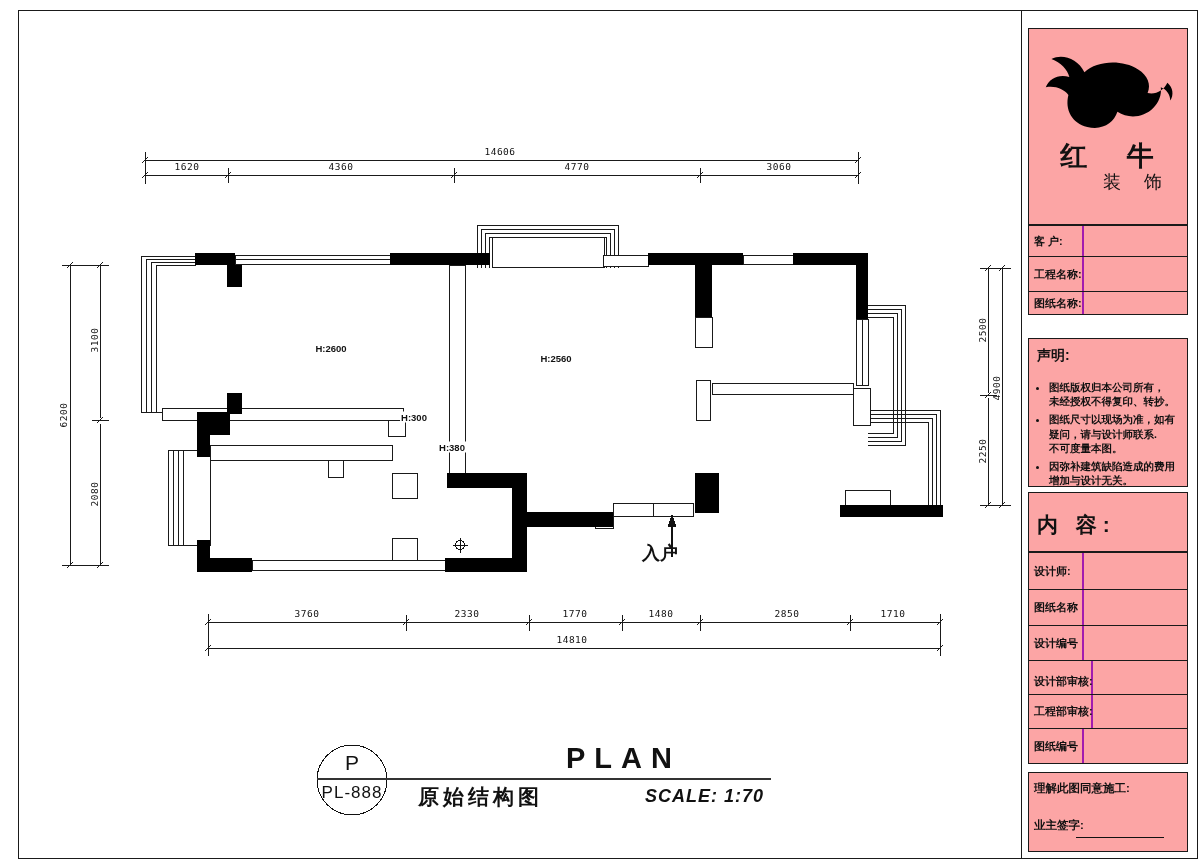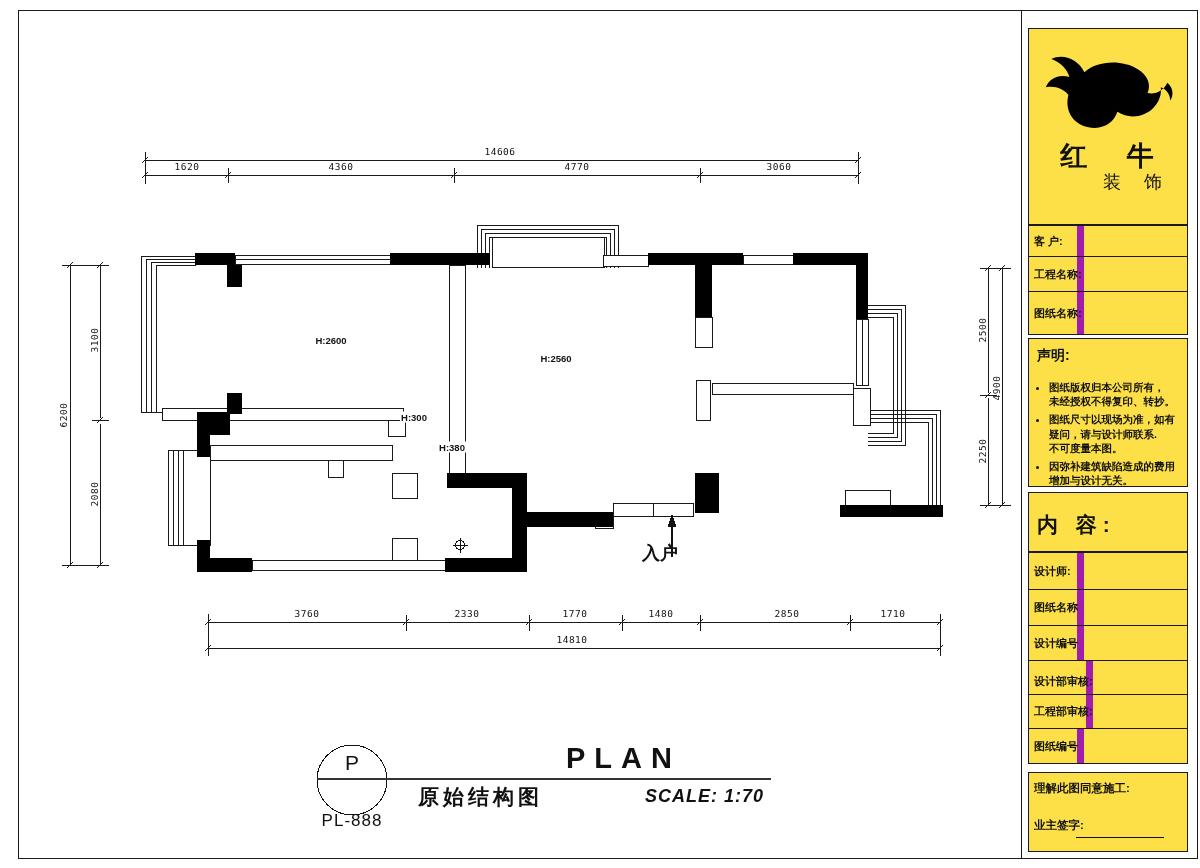--- a/index.html
+++ b/index.html
@@ -10,33 +10,33 @@
   
   .dim{position:absolute;font-size:9.5px;letter-spacing:.5px;white-space:nowrap;
        transform:translate(-50%,-100%);font-family:"DejaVu Sans Mono","Liberation Mono",monospace;}
   .vdim{position:absolute;font-size:9.5px;letter-spacing:.5px;white-space:nowrap;
         transform:translate(-50%,-50%) rotate(-90deg);font-family:"DejaVu Sans Mono","Liberation Mono",monospace;}
   .room{position:absolute;font-size:9.5px;font-weight:bold;white-space:nowrap;
         transform:translate(-50%,-50%);background:#fff;padding:0 1px;}
   .entry{position:absolute;font-size:18px;font-weight:bold;transform:translate(-50%,0);}
   
   .tb-p{position:absolute;font-size:21px;transform:translate(-50%,-50%);}
-  .tb-code{position:absolute;font-size:17px;transform:translate(-50%,-50%);letter-spacing:1px;margin-top:28px;}
+  .tb-code{position:absolute;font-size:17px;transform:translate(-50%,-50%);letter-spacing:1px;}
   .tb-cn{position:absolute;font-size:21px;letter-spacing:4px;font-weight:bold;}
   .tb-en{position:absolute;font-size:29px;font-weight:bold;letter-spacing:9px;}
   .tb-scale{position:absolute;font-size:18px;font-style:italic;font-weight:bold;letter-spacing:1px;}
   
   .sidebar{position:absolute;left:1028px;top:28px;width:160px;height:824px;}
-  .cell{box-sizing:border-box;border:1px solid #1a1a1a;background:#fde047;}
+  .cell{box-sizing:border-box;border:1px solid #1a1a1a;background:#fca5a5;}
   .logo-cell{position:absolute;left:0;top:0;width:160px;height:197px;
              display:flex;flex-direction:column;align-items:center;}
   .brand1{font-size:27px;font-weight:bold;letter-spacing:16px;margin-left:14px;line-height:1;}
   .brand2{font-size:18px;font-weight:normal;letter-spacing:9px;align-self:flex-end;margin-right:16px;line-height:1.4;}
   .frow{position:absolute;left:0;width:160px;display:flex;}
-  .frow .lab{box-sizing:border-box;width:55px;border-right:7px solid #a21caf;
+  .frow .lab{box-sizing:border-box;width:55px;border-right:2px solid #a21caf;
              display:flex;align-items:center;padding-left:5px;font-size:11px;font-weight:bold;white-space:nowrap;}
   .frow .val{flex:1;}
   .stmt{position:absolute;left:0;top:310px;width:160px;height:149px;padding:8px 6px 0 8px;}
   .stmt-title{font-size:14px;font-weight:bold;margin-bottom:15px;}
   .stmt ul{margin:0;padding:0 0 0 12px;list-style:disc;}
   .stmt li{font-size:10.5px;font-weight:bold;line-height:1.35;white-space:pre-line;margin-bottom:4px;}
   .content-cell{position:absolute;left:0;top:464px;width:160px;height:60px;padding:18px 0 0 8px;}
   .content-cell .big{font-size:21px;font-weight:bold;letter-spacing:6px;}
   .footer-cell{position:absolute;left:0;top:744px;width:160px;height:80px;padding:8px 0 0 5px;}
   .footer-cell .l1{font-size:11.5px;font-weight:bold;}
@@ -241,21 +241,21 @@
 <span class="vdim" style="left:996px;top:388px">4900</span>
 
 <span class="dim" style="left:307px;top:619px">3760</span>
 <span class="dim" style="left:467px;top:619px">2330</span>
 <span class="dim" style="left:575px;top:619px">1770</span>
 <span class="dim" style="left:661px;top:619px">1480</span>
 <span class="dim" style="left:787px;top:619px">2850</span>
 <span class="dim" style="left:893px;top:619px">1710</span>
 <span class="dim" style="left:572px;top:645px">14810</span>
 
-<span class="room" style="left:331px;top:340px">H:2600</span>
+<span class="room" style="left:331px;top:348px">H:2600</span>
 <span class="room" style="left:556px;top:358px">H:2560</span>
 <span class="room" style="left:414px;top:417px">H:300</span>
 <span class="room" style="left:452px;top:447px">H:380</span>
 <span class="entry" style="left:660px;top:541px">入户</span>
 
 <span class="tb-p" style="left:352px;top:763px">P</span>
 <span class="tb-code" style="left:352px;top:793px">PL-888</span>
 <span class="tb-cn" style="left:418px;top:783px">原始结构图</span>
 <span class="tb-en" style="left:566px;top:742px">PLAN</span>
 <span class="tb-scale" style="left:645px;top:786px">SCALE: 1:70</span>
@@ -274,21 +274,21 @@
   </div>
 
   <div class="cell frow" style="top:197px;height:32px">
     <div class="lab">客  户:</div>
     <div class="val"></div>
   </div>
   <div class="cell frow" style="top:228px;height:36px">
     <div class="lab">工程名称:</div>
     <div class="val"></div>
   </div>
-  <div class="cell frow" style="top:263px;height:44px">
+  <div class="cell frow" style="top:263px;height:24px">
     <div class="lab">图纸名称:</div>
     <div class="val"></div>
   </div>
 
   <div class="cell stmt">
     <div class="stmt-title">声明:</div>
     <ul>
       <li>图纸版权归本公司所有，
 未经授权不得复印、转抄。</li>
       <li>图纸尺寸以现场为准，如有

